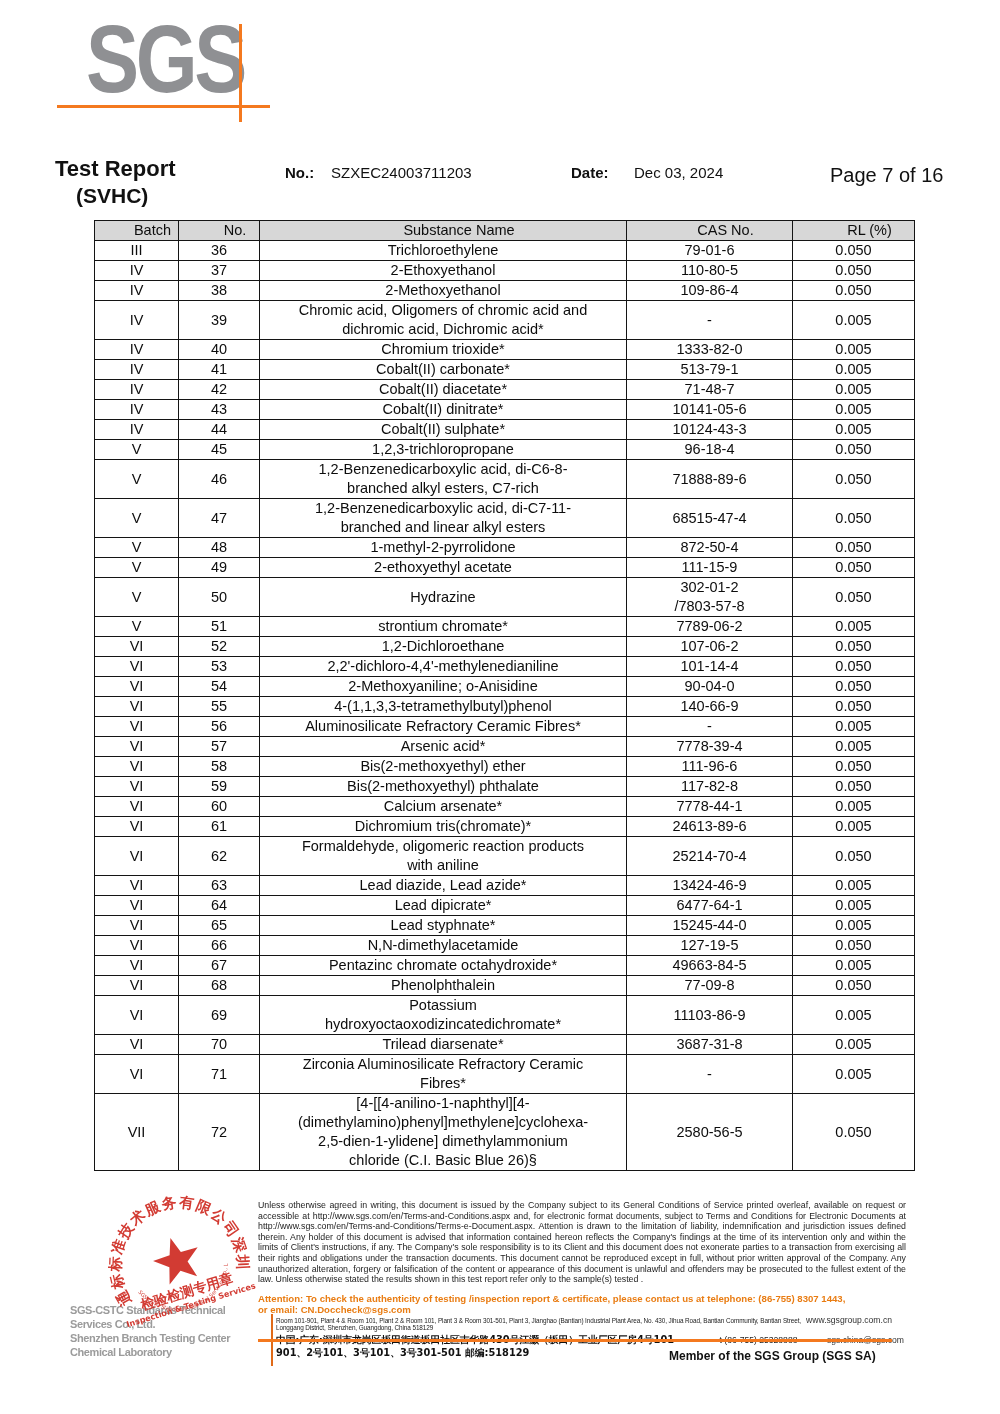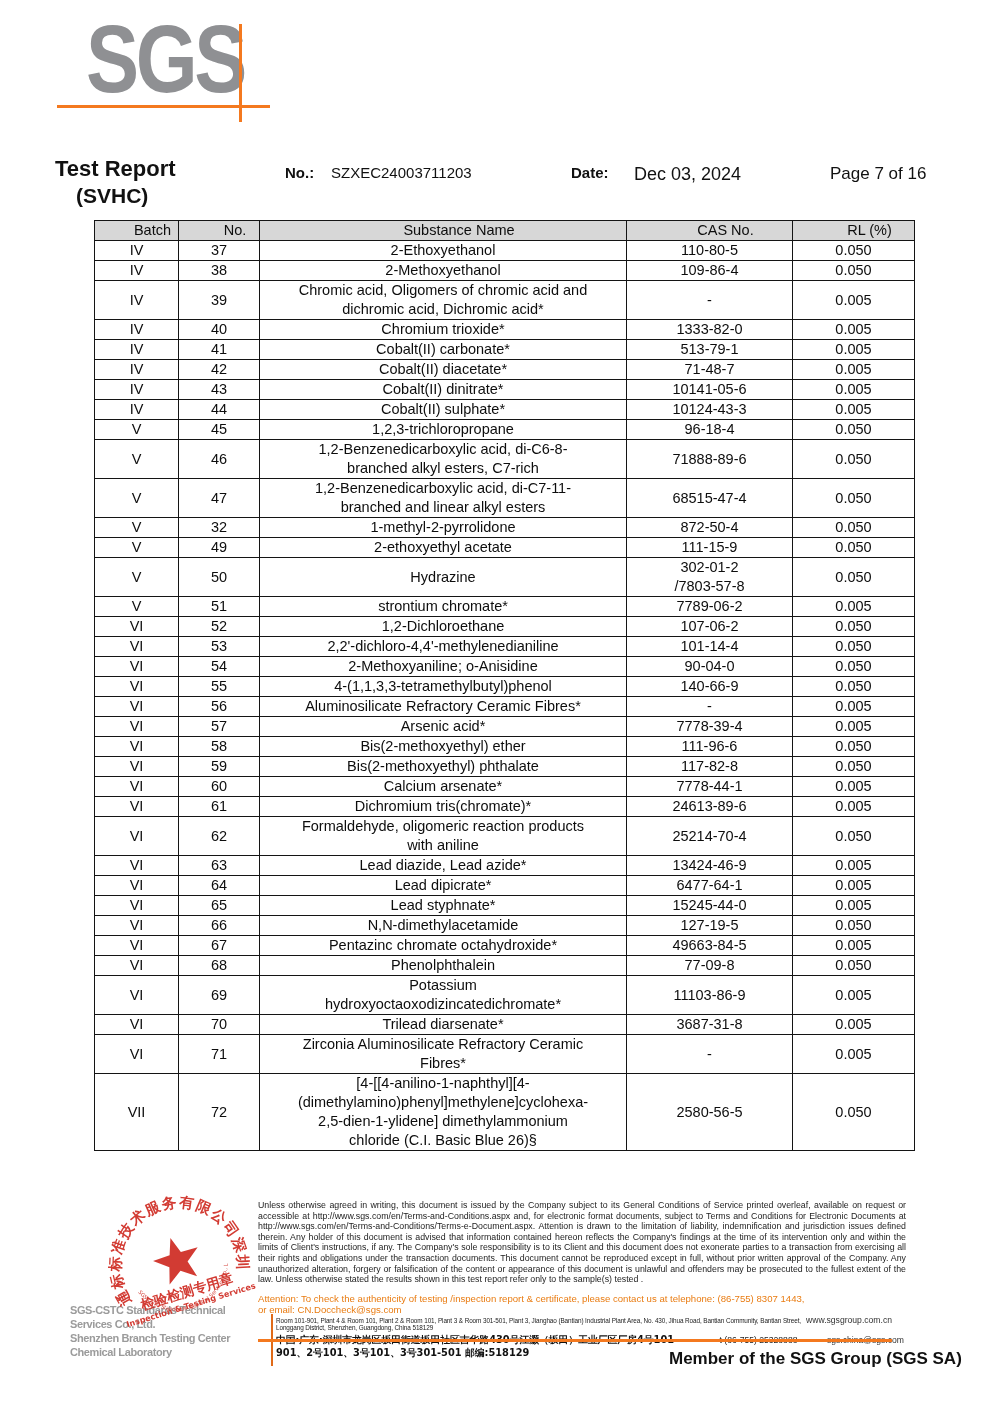--- a/index.html
+++ b/index.html
@@ -20,53 +20,53 @@
     line-height: 1.1;
   }
   .logo-hline { position: absolute; left: -27px; top: 95px; width: 213px; height: 3px; background: #f4791f; }
   .logo-vline { position: absolute; left: 155px; top: 14px; width: 3px; height: 98px; background: #f4791f; }
   
   .hdr-title1 { position: absolute; left: 55px; top: 156px; font-size: 22px; font-weight: bold; }
   .hdr-title2 { position: absolute; left: 76px; top: 184px; font-size: 21px; font-weight: bold; }
   .hdr-no-label { position: absolute; left: 285px; top: 164px; font-size: 15px; font-weight: bold; }
   .hdr-no-value { position: absolute; left: 331px; top: 164px; font-size: 15px; }
   .hdr-date-label { position: absolute; left: 571px; top: 164px; font-size: 15px; font-weight: bold; }
-  .hdr-date-value { position: absolute; left: 634px; top: 164px; font-size: 18px; }
-  .hdr-page { position: absolute; left: 830px; top: 164px; font-size: 17px; }
+  .hdr-date-value { position: absolute; left: 634px; top: 164px; font-size: 15px; }
+  .hdr-page { position: absolute; left: 830px; top: 164px; font-size: 20px; }
   
   .tbl-wrap { position: absolute; left: 94px; top: 220px; }
   table.rpt { border-collapse: collapse; width: 820px; table-layout: fixed; }
   table.rpt th, table.rpt td {
     border: 1.6px solid #141414;
     font-size: 14.5px; line-height: 19px;
     text-align: center; vertical-align: middle;
     padding: 0 3px; white-space: pre-line;
     font-weight: normal; color: #0d0d0d;
   }
   table.rpt th { background: #d7d7d7; padding-left: 35px; }
   
   .legal {
     position: absolute; left: 258px; top: 1200px; width: 648px;
     font-size: 8.8px; line-height: 10.6px; text-align: justify; color: #1c1c1c;
   }
   .attention {
     position: absolute; left: 258px; top: 1293px; width: 648px;
-    font-size: 9.6px; line-height: 11px; font-weight: normal; color: #e97c12;
+    font-size: 9.6px; line-height: 11px; font-weight: bold; color: #e97c12;
     white-space: pre-line;
   }
   .addr-block { position: absolute; left: 276px; top: 1315px; width: 628px; }
   .addr-row { display: flex; align-items: baseline; }
   .addr-en { font-size: 6.4px; color: #222; letter-spacing: -0.1px; width: 530px; }
   .addr-web1 { font-size: 8.6px; color: #333; }
   .addr-cn { font-size: 9.8px; color: #111; width: 440px; margin-top: 3px; font-weight: bold; font-family: "DejaVu Sans", sans-serif; }
   .addr-tel { font-size: 8.6px; color: #222; width: 110px; margin-left: 14px; }
   .addr-web2 { font-size: 8.6px; color: #333; }
   .addr-divider { position: absolute; left: 271px; top: 1314px; width: 2px; height: 52px; background: #e06a18; }
   .rule-orange { position: absolute; left: 258px; top: 1339px; width: 634px; height: 3px; background: #f4791f; }
-  .member { position: absolute; left: 661px; top: 1349px; font-size: 17px; font-weight: bold; color: #111; padding-left: 8px; }
+  .member { position: absolute; left: 661px; top: 1349px; font-size: 12px; font-weight: bold; color: #111; padding-left: 8px; }
   
   .stamp { position: absolute; left: 103px; top: 1190px; width: 152px; height: 152px; transform: rotate(-17deg); opacity: .92; }
   .company-lines {
     position: absolute; left: 70px; top: 1303px; width: 200px;
     color: #9b9b9b; font-weight: bold; font-size: 11px; line-height: 14px;
     letter-spacing: -0.4px; z-index: 0;
   }
 </style>
 </head>
 <body>
@@ -98,20 +98,27 @@
       <tr>
           <th>Batch</th>
           <th>No.</th>
           <th>Substance Name</th>
           <th>CAS No.</th>
           <th>RL (%)</th>
         </tr>
     </thead>
     <tbody>
         <tr>
+          <td>III</td>
+          <td>36</td>
+          <td>Trichloroethylene</td>
+          <td>79-01-6</td>
+          <td>0.050</td>
+        </tr>
+        <tr>
           <td>IV</td>
           <td>37</td>
           <td>2-Ethoxyethanol</td>
           <td>110-80-5</td>
           <td>0.050</td>
         </tr>
         <tr>
           <td>IV</td>
           <td>38</td>
           <td>2-Methoxyethanol</td>
@@ -179,21 +186,21 @@
         <tr>
           <td>V</td>
           <td>47</td>
           <td>1,2-Benzenedicarboxylic acid, di-C7-11-
 branched and linear alkyl esters</td>
           <td>68515-47-4</td>
           <td>0.050</td>
         </tr>
         <tr>
           <td>V</td>
-          <td>32</td>
+          <td>48</td>
           <td>1-methyl-2-pyrrolidone</td>
           <td>872-50-4</td>
           <td>0.050</td>
         </tr>
         <tr>
           <td>V</td>
           <td>49</td>
           <td>2-ethoxyethyl acetate</td>
           <td>111-15-9</td>
           <td>0.050</td>

